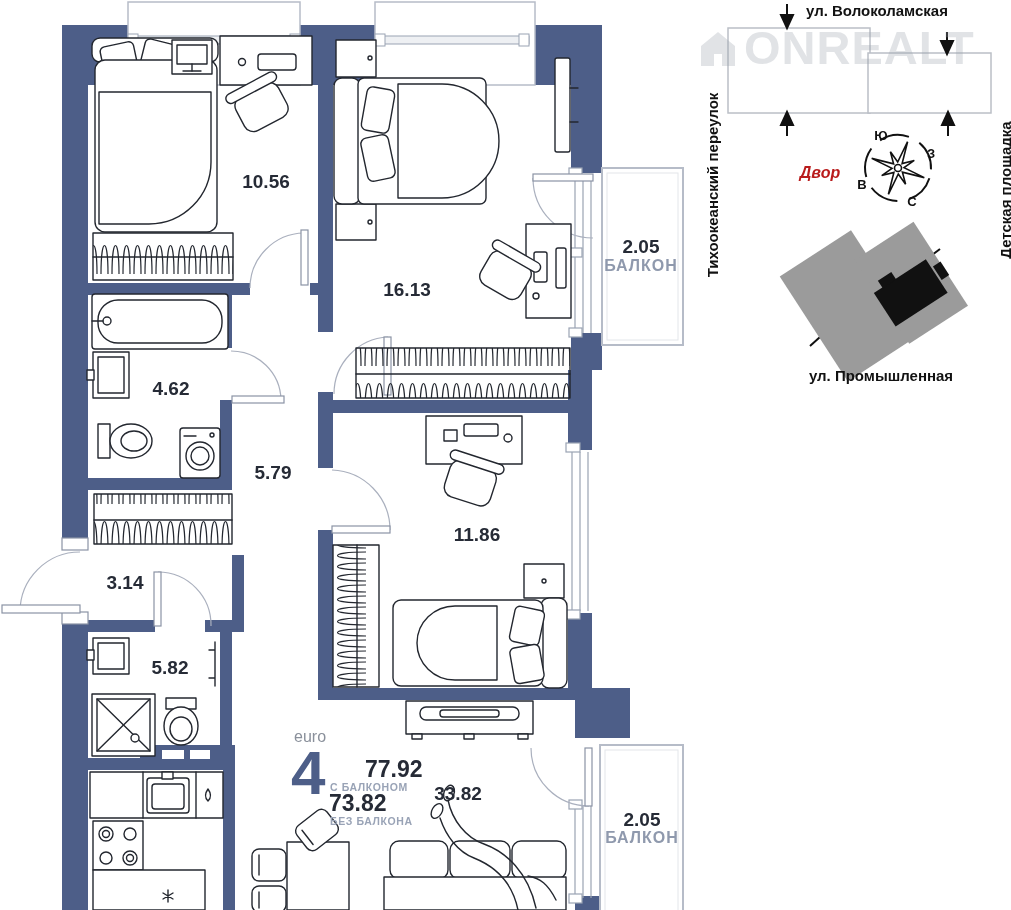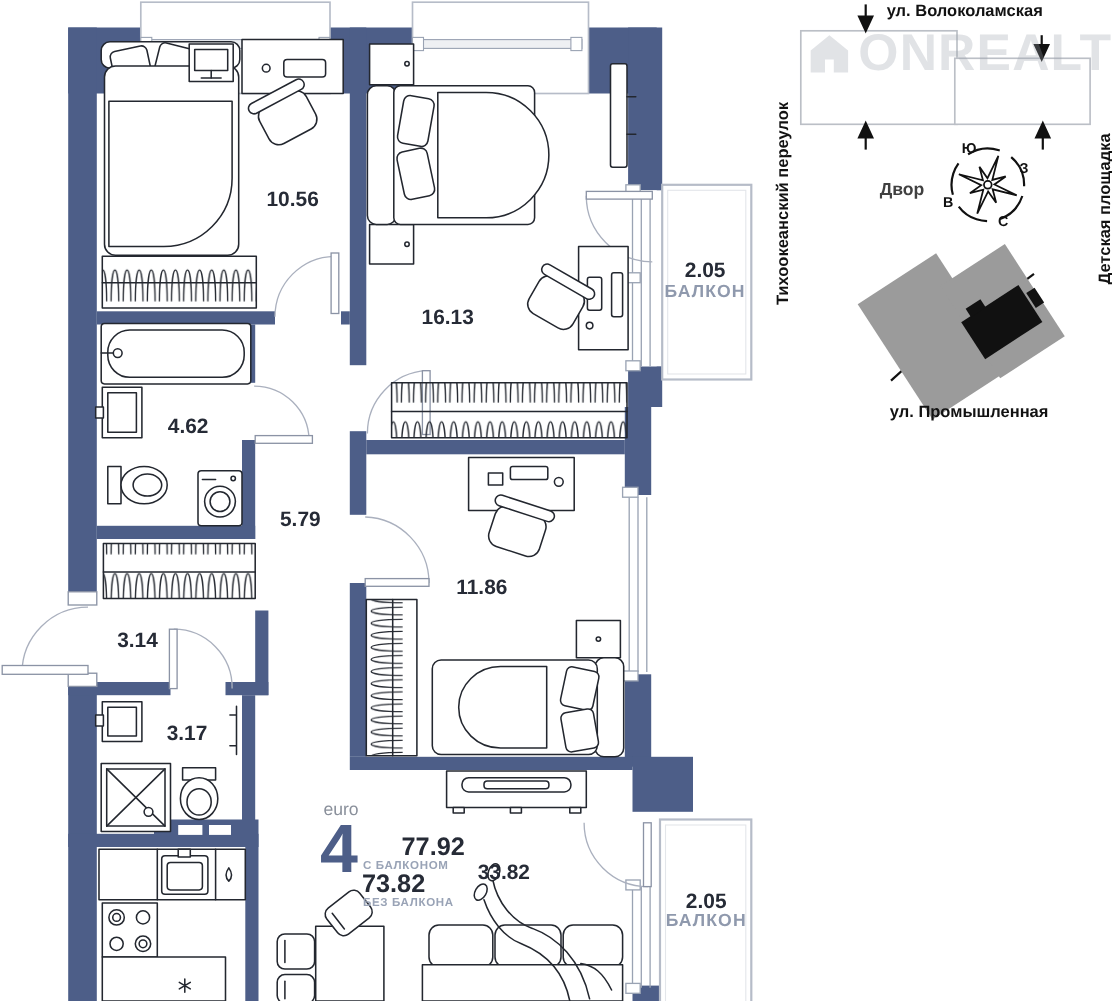--- a/index.html
+++ b/index.html
@@ -1,28 +1,28 @@
 <!DOCTYPE html>
 <html><head>
 <meta charset="utf-8">
 <style>
   html,body{margin:0;padding:0;background:#fff;}
   .canvas{position:relative;width:1011px;height:910px;background:#fff;overflow:hidden;
           font-family:"Liberation Sans",sans-serif;}
   svg.plan{position:absolute;left:0;top:0;z-index:0;}
   .wm{position:absolute;left:698px;top:24px;width:313px;z-index:1;pointer-events:none;}
   .wm-brand{display:flex;align-items:center;gap:6px;font-size:47px;font-weight:800;
-            letter-spacing:1px;color:rgba(156,161,173,0.30);line-height:1;justify-content:flex-end;}
+            letter-spacing:1px;color:rgba(156,161,173,0.30);line-height:1;}
   .wm-tag{margin-top:3px;padding-left:6px;font-size:12.5px;font-weight:700;
           letter-spacing:7.5px;color:rgba(156,161,173,0.38);}
   .lbl{position:absolute;transform:translate(-50%,-50%);white-space:nowrap;z-index:2;}
   .area-lbl{font-size:19px;font-weight:700;color:#262b36;}
   .balc-cap{font-size:16px;font-weight:700;letter-spacing:1px;color:#8f99ad;}
   .site-txt{font-size:15px;font-weight:700;color:#121212;}
-  .site-txt-lg{font-size:16px;font-weight:700;color:#404040;}
+  .site-txt-lg{font-size:16px;font-weight:700;color:#b91c1c;font-style:italic;}
   .vert{transform:translate(-50%,-50%) rotate(-90deg);}
   .compass-letter{font-size:13px;font-weight:700;color:#111;}
   .sum{position:absolute;z-index:2;white-space:nowrap;}
   .sum-euro{font-size:16px;color:#8a909b;}
   .sum-rooms{font-size:62px;font-weight:700;color:#4d5e88;line-height:54px;}
   .sum-area{font-size:23px;font-weight:700;color:#262b36;line-height:1;}
   .sum-cap{font-size:10.5px;font-weight:600;letter-spacing:0.6px;color:#99a3b6;}
 </style>
 </head>
 <body>
@@ -372,23 +372,23 @@
         <path d="M20 4 L37 18 V38 H24 V26 H16 V38 H3 V18 Z" fill="rgba(156,161,173,0.30)"></path>
       </svg>
       <span>ONREALT</span>
     </div>
   </div>
 
   <span class="lbl area-lbl" style="left:266px;top:182px;">10.56</span>
   <span class="lbl area-lbl" style="left:407px;top:290px;text-align:center;">16.13</span>
   <span class="lbl area-lbl" style="left:171px;top:389px;">4.62</span>
   <span class="lbl area-lbl" style="left:273px;top:473px;">5.79</span>
-  <span class="lbl area-lbl" style="left:438px;top:535px;text-align:right;">11.86</span>
+  <span class="lbl area-lbl" style="left:477px;top:535px;text-align:right;">11.86</span>
   <span class="lbl area-lbl" style="left:125px;top:583px;">3.14</span>
-  <span class="lbl area-lbl" style="left:170px;top:668px;">3.17</span>
+  <span class="lbl area-lbl" style="left:170px;top:668px;">5.82</span>
   <span class="lbl area-lbl" style="left:458px;top:794px;">33.82</span>
 
   <span class="lbl area-lbl" style="left:641px;top:247px;">2.05</span>
   <span class="lbl balc-cap" style="left:641px;top:266px;">БАЛКОН</span>
   <span class="lbl area-lbl" style="left:642px;top:820px;">2.05</span>
   <span class="lbl balc-cap" style="left:642px;top:838px;">БАЛКОН</span>
 
   <div class="sum sum-euro" style="left:294px;top:728px;">euro</div>
   <div class="sum sum-rooms" style="left:291px;top:746px;">4</div>
   <div class="sum sum-area" style="left:337px;top:758px;margin-left:28px;">77.92</div>

